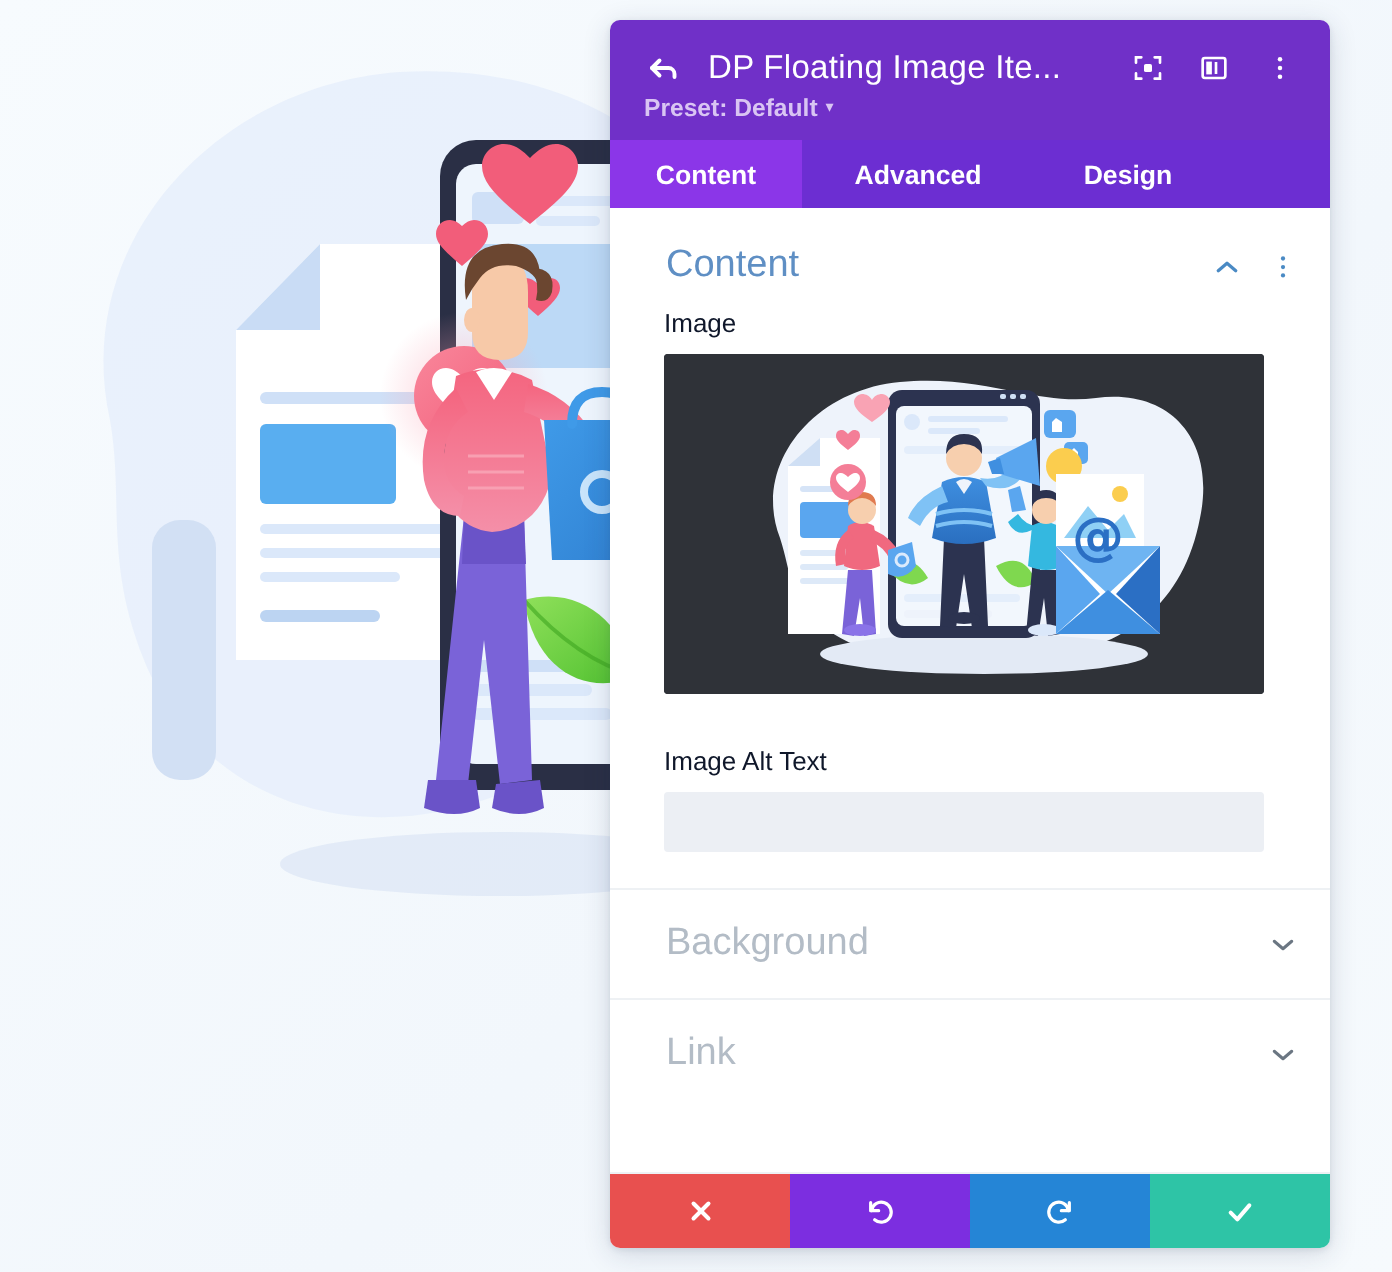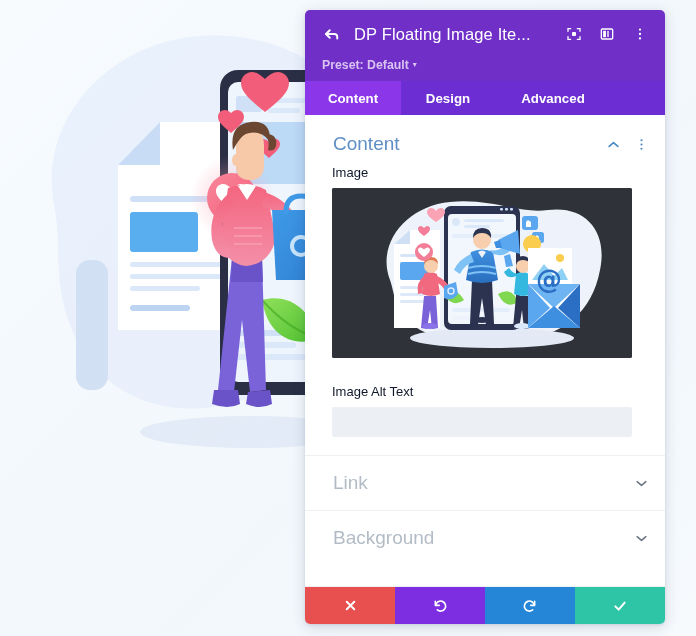--- a/index.html
+++ b/index.html
@@ -73,21 +73,21 @@
     gap: 16px;
     flex: 0 0 auto;
     margin-left: 8px;
   }
   .hicon {
     width: 17px; height: 17px;
     display: flex; align-items: center; justify-content: center;
     cursor: pointer;
   }
   .preset-row {
-    margin-top: 14px;
+    margin-top: 3px;
     padding-left: 0px;
     display: flex;
     align-items: center;
   }
   .preset-text {
     color: #d9c4f3;
     font-size: 12.3px;
     font-weight: bold;
   }
   .preset-caret {
@@ -363,22 +363,22 @@
         </div>
       </div>
       <div class="preset-row">
         <span class="preset-text">Preset: Default</span>
         <span class="preset-caret">▾</span>
       </div>
     </div>
 
     <div class="tabs">
       <div class="tab t0 active">Content</div>
+      <div class="tab t2">Advanced</div>
       <div class="tab t1">Design</div>
-      <div class="tab t2">Advanced</div>
     </div>
 
     <div class="panel-body">
 
       <div class="section-head">
         <div class="section-title">Content</div>
         <div class="section-actions">
           <span class="chev-up">
             <svg width="15" height="15" viewBox="0 0 24 24" fill="none" stroke="#4a8ac4" stroke-width="2.6" stroke-linecap="round" stroke-linejoin="round">
               <polyline points="5,15 12,9 19,15"></polyline>
@@ -507,30 +507,30 @@
       <div class="spacer-26"></div>
 
       <div class="field">
         <div class="field-label">Image Alt Text</div>
         <input class="alt-input" type="text" value="" style="">
       </div>
 
       <div class="spacer-18"></div>
 
       <div class="toggle-row">
-        <div class="toggle-title">Link</div>
+        <div class="toggle-title">Background</div>
         <span class="chev-down">
           <svg width="15" height="15" viewBox="0 0 24 24" fill="none" stroke="#6b7682" stroke-width="2.4" stroke-linecap="round" stroke-linejoin="round">
             <polyline points="5,9 12,15 19,9"></polyline>
           </svg>
         </span>
       </div>
 
       <div class="toggle-row">
-        <div class="toggle-title">Background</div>
+        <div class="toggle-title">Link</div>
         <span class="chev-down">
           <svg width="15" height="15" viewBox="0 0 24 24" fill="none" stroke="#6b7682" stroke-width="2.4" stroke-linecap="round" stroke-linejoin="round">
             <polyline points="5,9 12,15 19,9"></polyline>
           </svg>
         </span>
       </div>
 
     </div>
 
     <div class="panel-footer">

